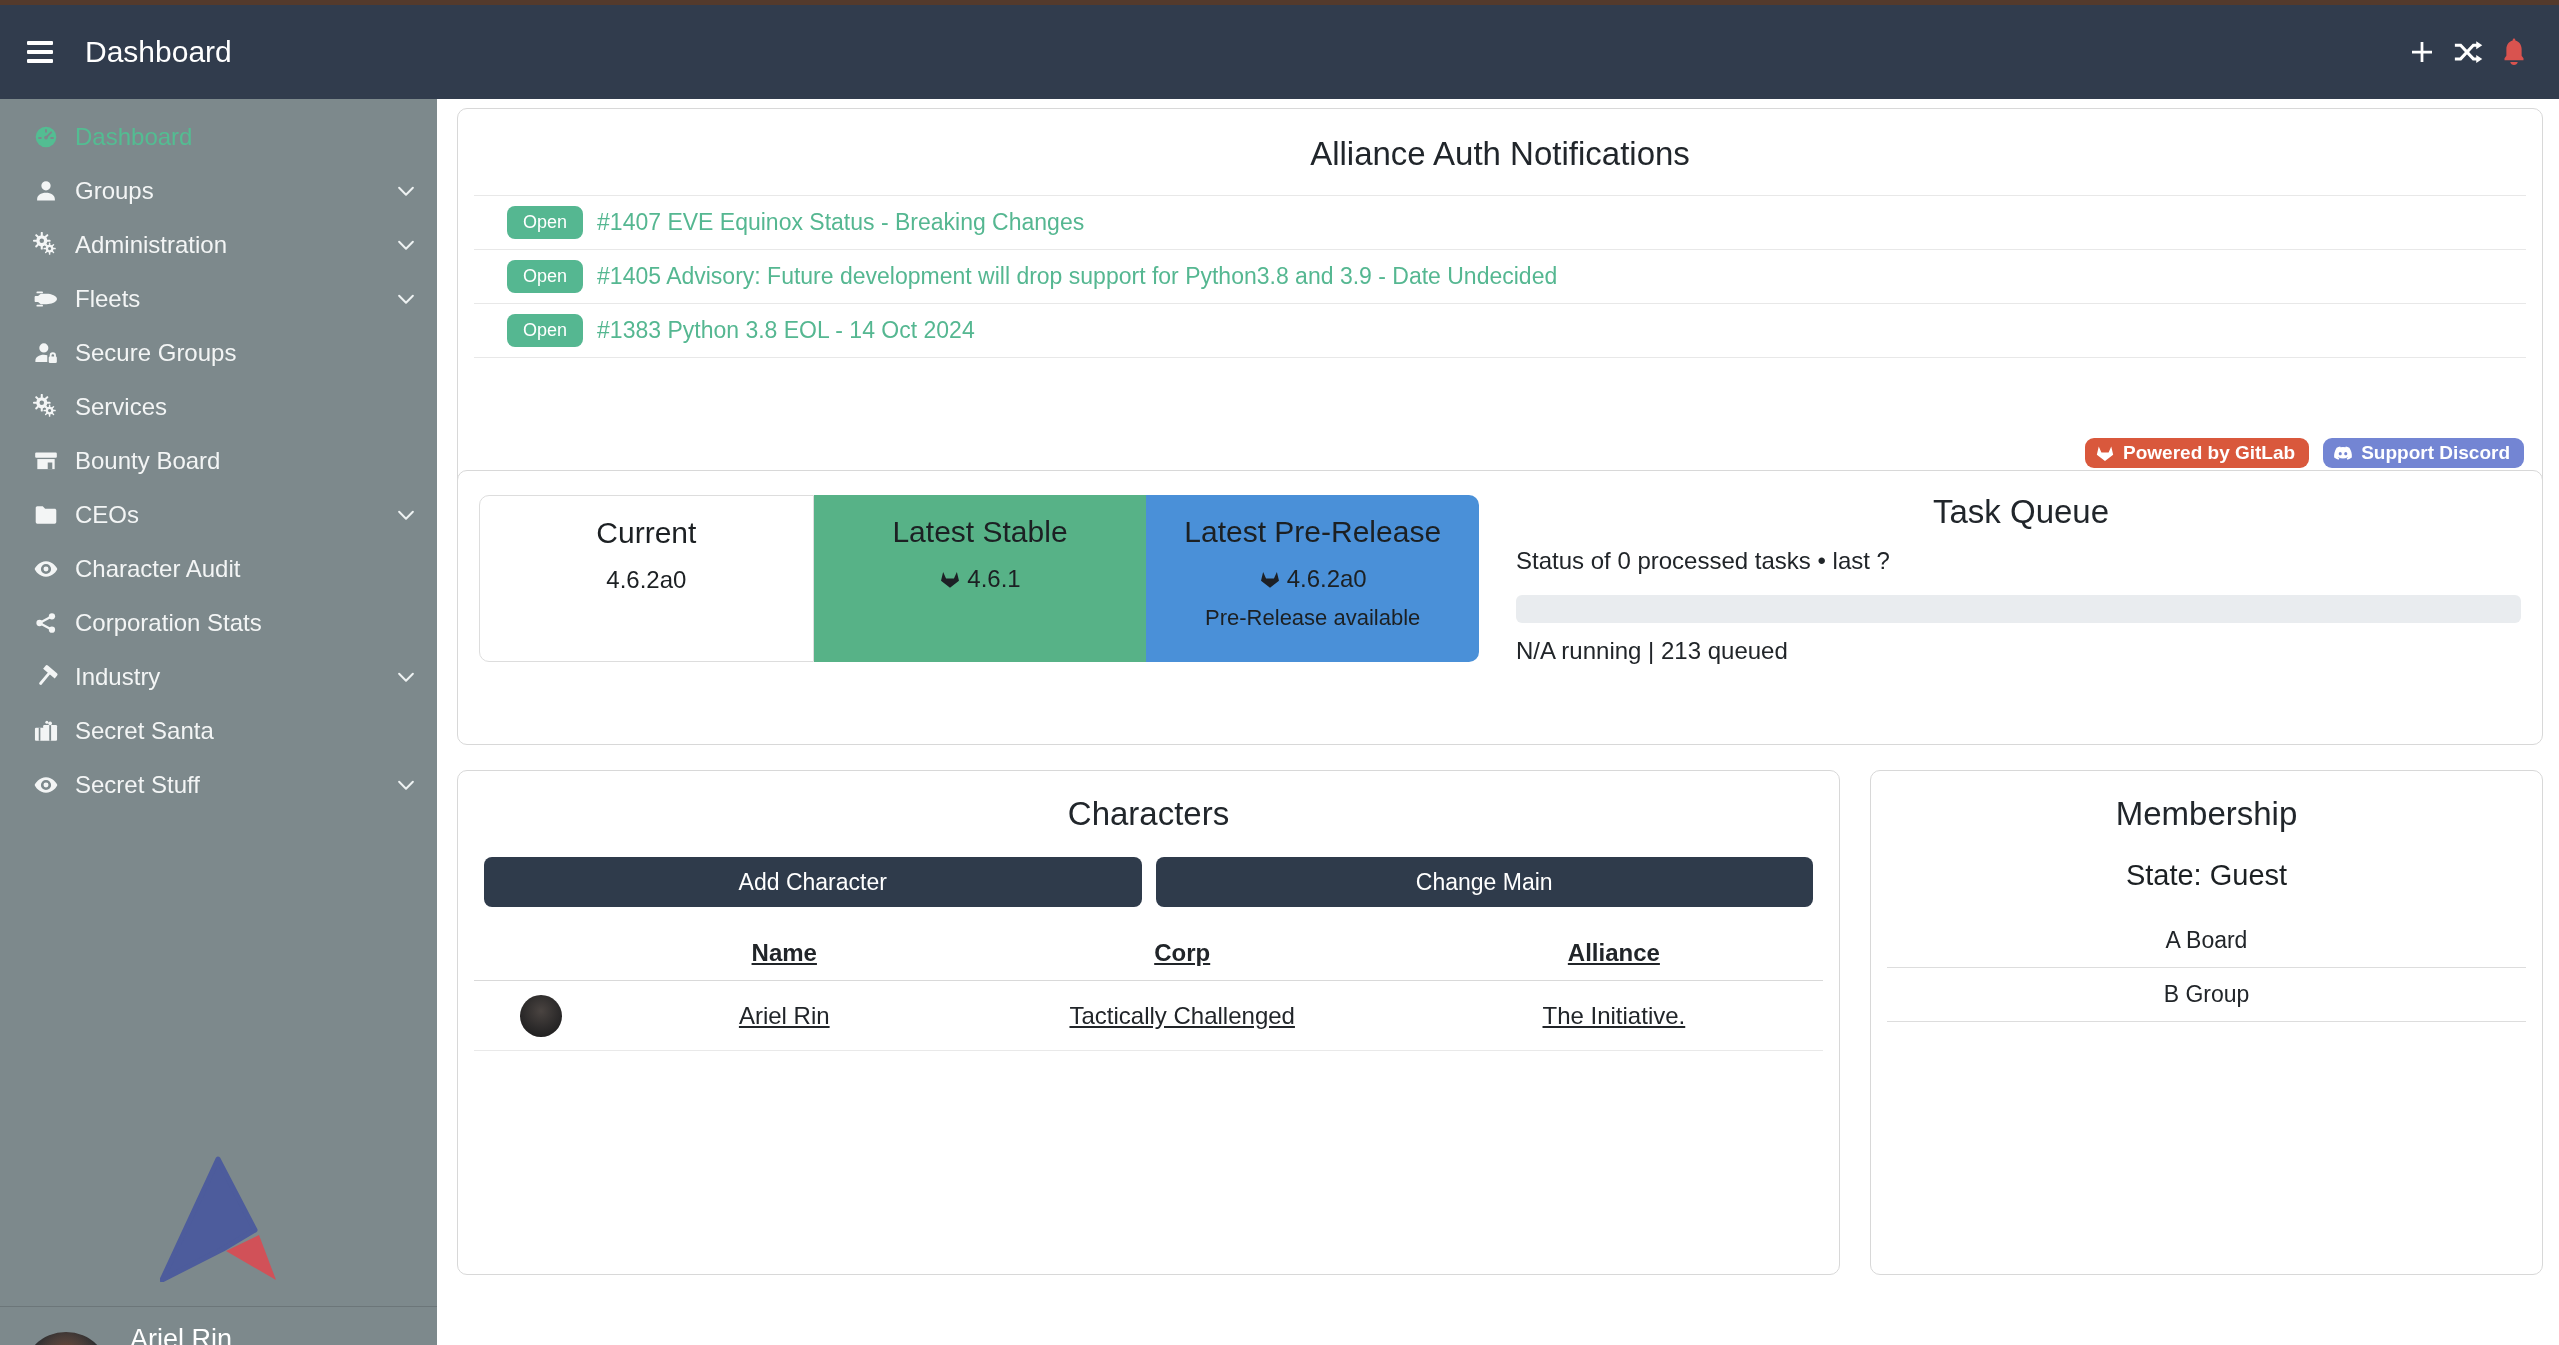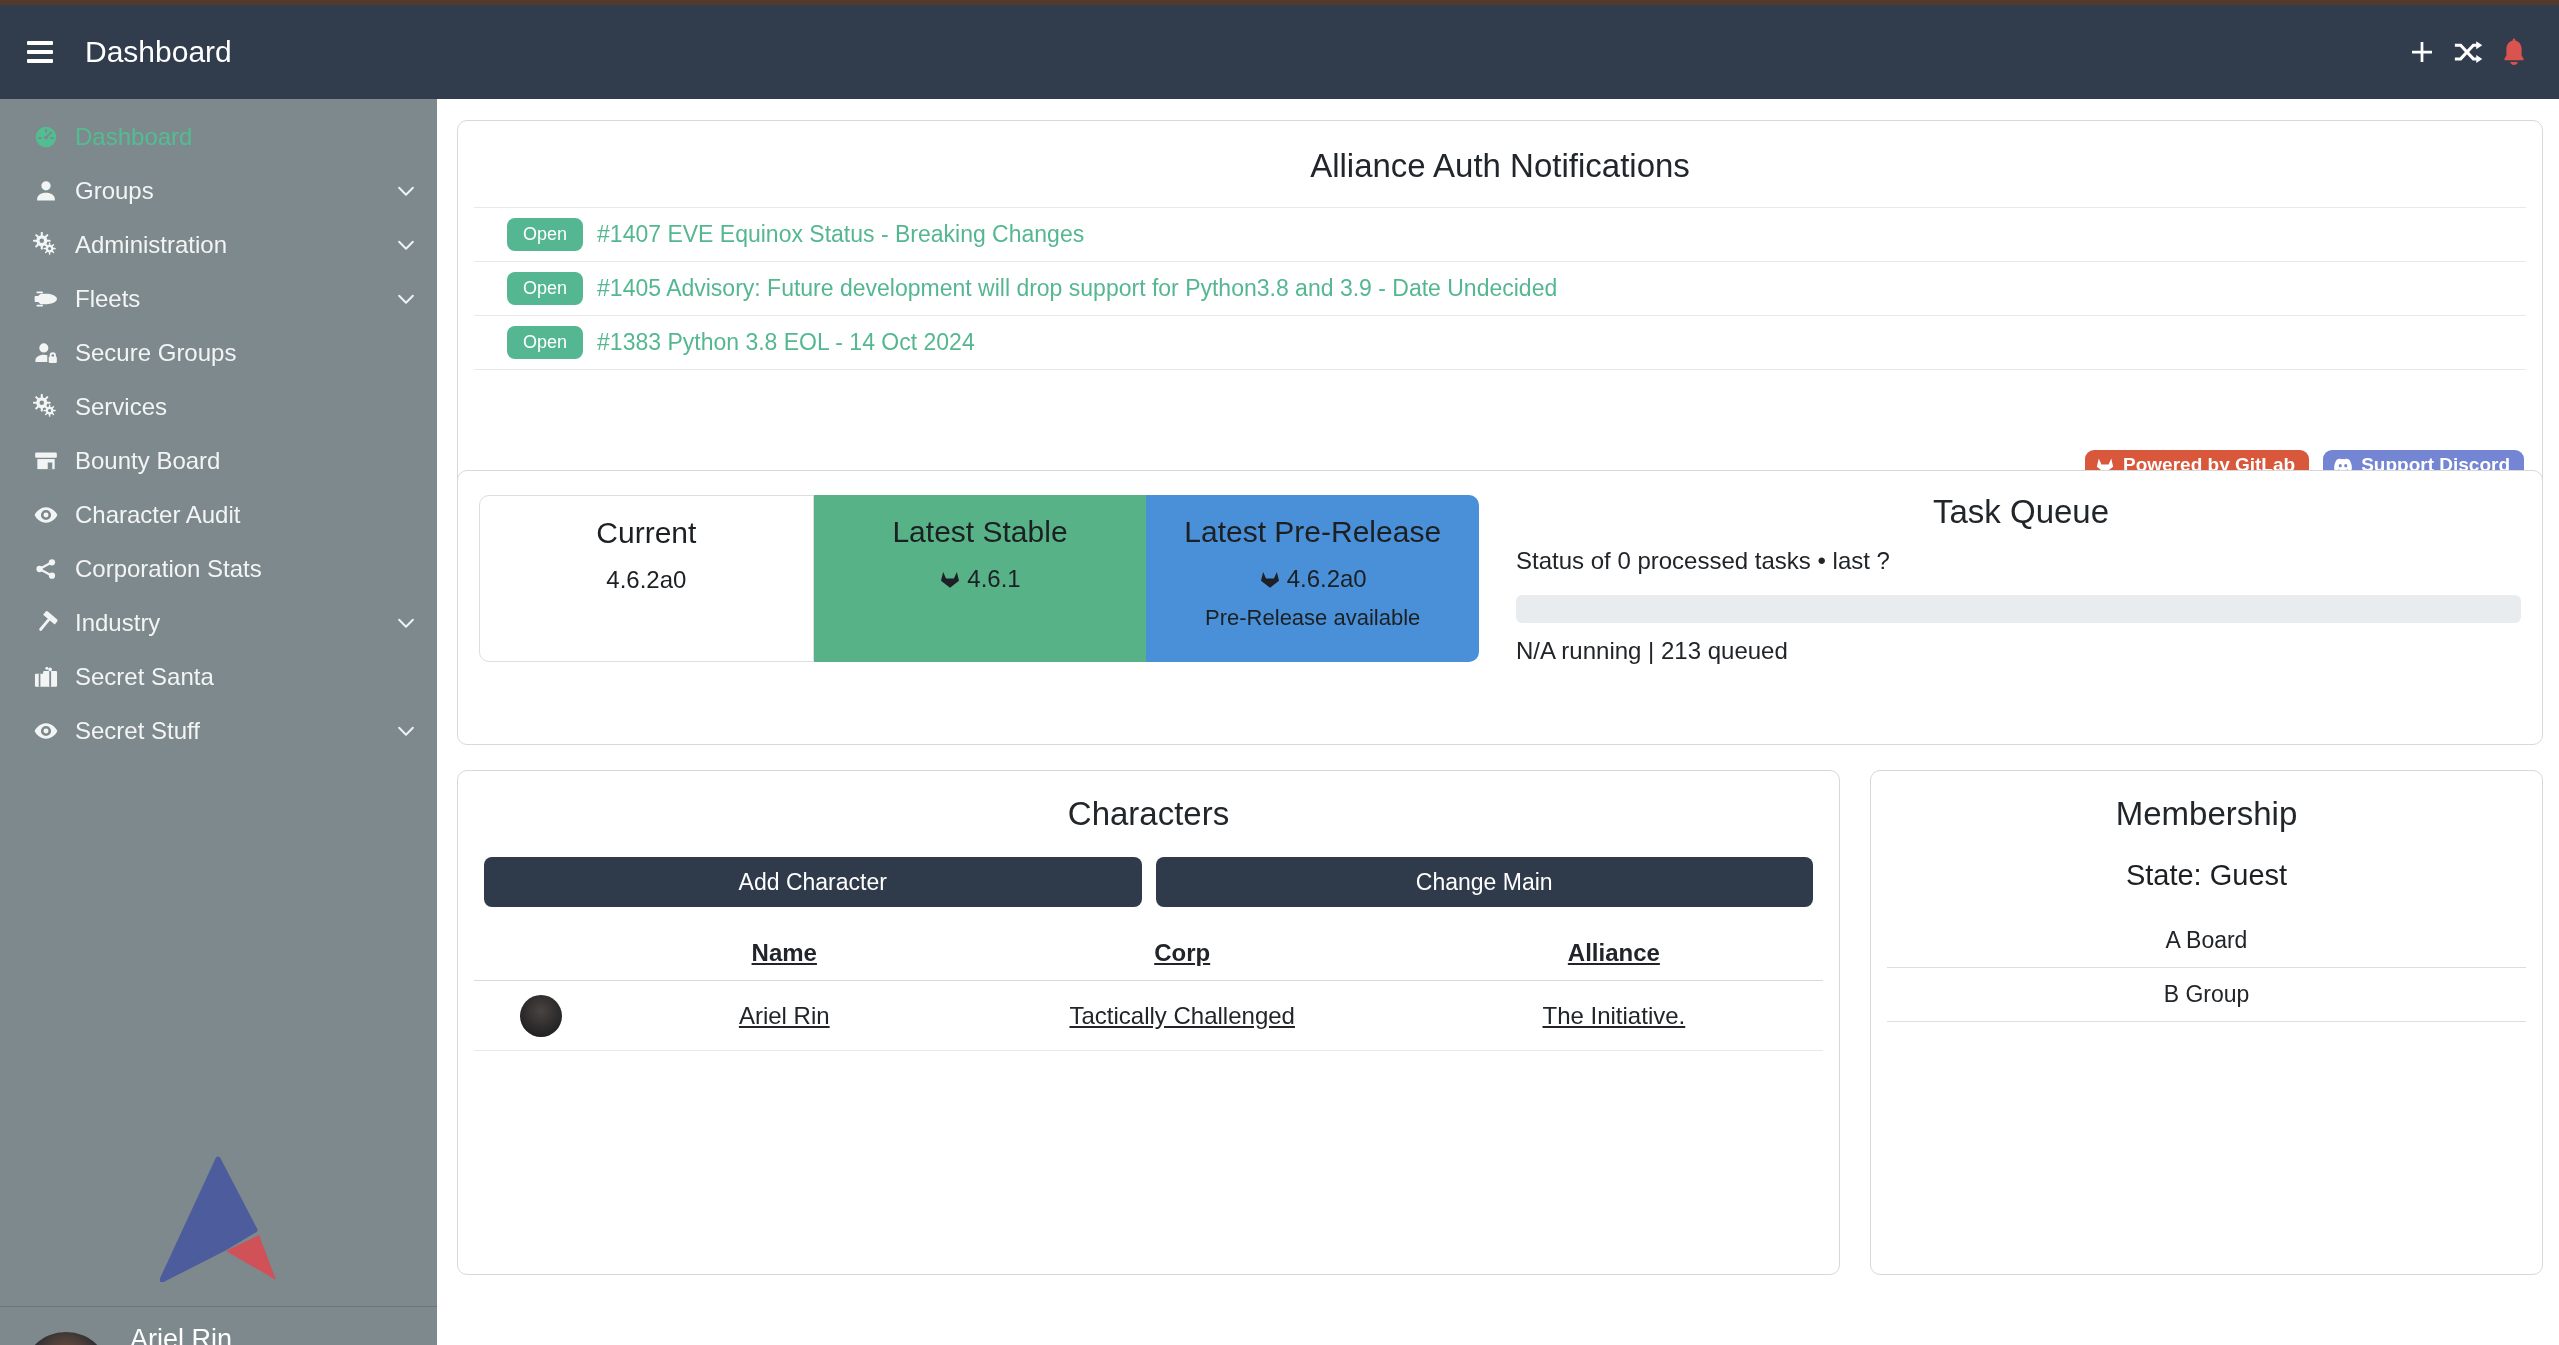--- a/index.html
+++ b/index.html
@@ -33,21 +33,21 @@
   .side-user { position:absolute; left:0; top:1208px; width:437px; height:131px; }
   .avatar-main { position:absolute; left:22px; top:25px; width:88px; height:88px; border-radius:50%;
     background: radial-gradient(circle at 50% 28%, #7b4a33 0%, #53413a 20%, rgba(0,0,0,0) 42%),
                 radial-gradient(circle at 50% 55%, #6a625c 0%, #3a3a3c 48%, #1f2022 100%); }
   .user-text { position:absolute; left:130px; top:17px; }
   .user-name { color:#ffffff; font-size:27px; }
 
   .panel { position:absolute; background:#fff; border:1px solid #d8d8d8; border-radius:10px; }
   .panel-title { text-align:center; font-size:33px; color:#21262b; font-weight:400; }
 
-  .panel-notif { left:457px; top:120px; width:2086px; height:381px; }
+  .panel-notif { left:457px; top:108px; width:2086px; height:381px; }
   .panel-notif .panel-title { margin-top:26px; }
   .notif-list { margin:22px 16px 0 16px; border-top:1px solid #e8e8e8; }
   .notif-row { height:54px; display:flex; align-items:center; padding-left:33px;
     border-bottom:1px solid #e8e8e8; }
   .open-badge { background:#55b791; color:#fff; font-size:18px; font-weight:normal;
     padding:6px 16px; border-radius:8px; margin-right:14px; }
   .notif-link { color:#55b791; font-size:23px; cursor:pointer;text-align:center; }
   .notif-badges { position:absolute; right:18px; bottom:20px; display:flex; gap:14px; }
   .pill { display:flex; align-items:center; gap:8px; color:#fff; font-size:19px; font-weight:bold;
     padding:4px 14px 4px 10px; border-radius:9px; cursor:pointer; height:30px; }
@@ -272,20 +272,29 @@
       <span class="icon"><svg>
             <use href="#i-cogs"></use>
           </svg></span>
       <span class="lbl">Services</span>
     </div>
     <div class="side-item">
       <span class="icon"><svg>
             <use href="#i-store"></use>
           </svg></span>
       <span class="lbl">Bounty Board</span>
+    </div>
+    <div class="side-item">
+      <span class="icon"><svg>
+            <use href="#i-folder"></use>
+          </svg></span>
+      <span class="lbl">CEOs</span>
+      <span class="chev"><svg>
+            <use href="#i-chevron-down"></use>
+          </svg></span>
     </div>
     <div class="side-item">
       <span class="icon"><svg>
             <use href="#i-eye"></use>
           </svg></span>
       <span class="lbl">Character Audit</span>
     </div>
     <div class="side-item">
       <span class="icon"><svg>
             <use href="#i-share"></use>

